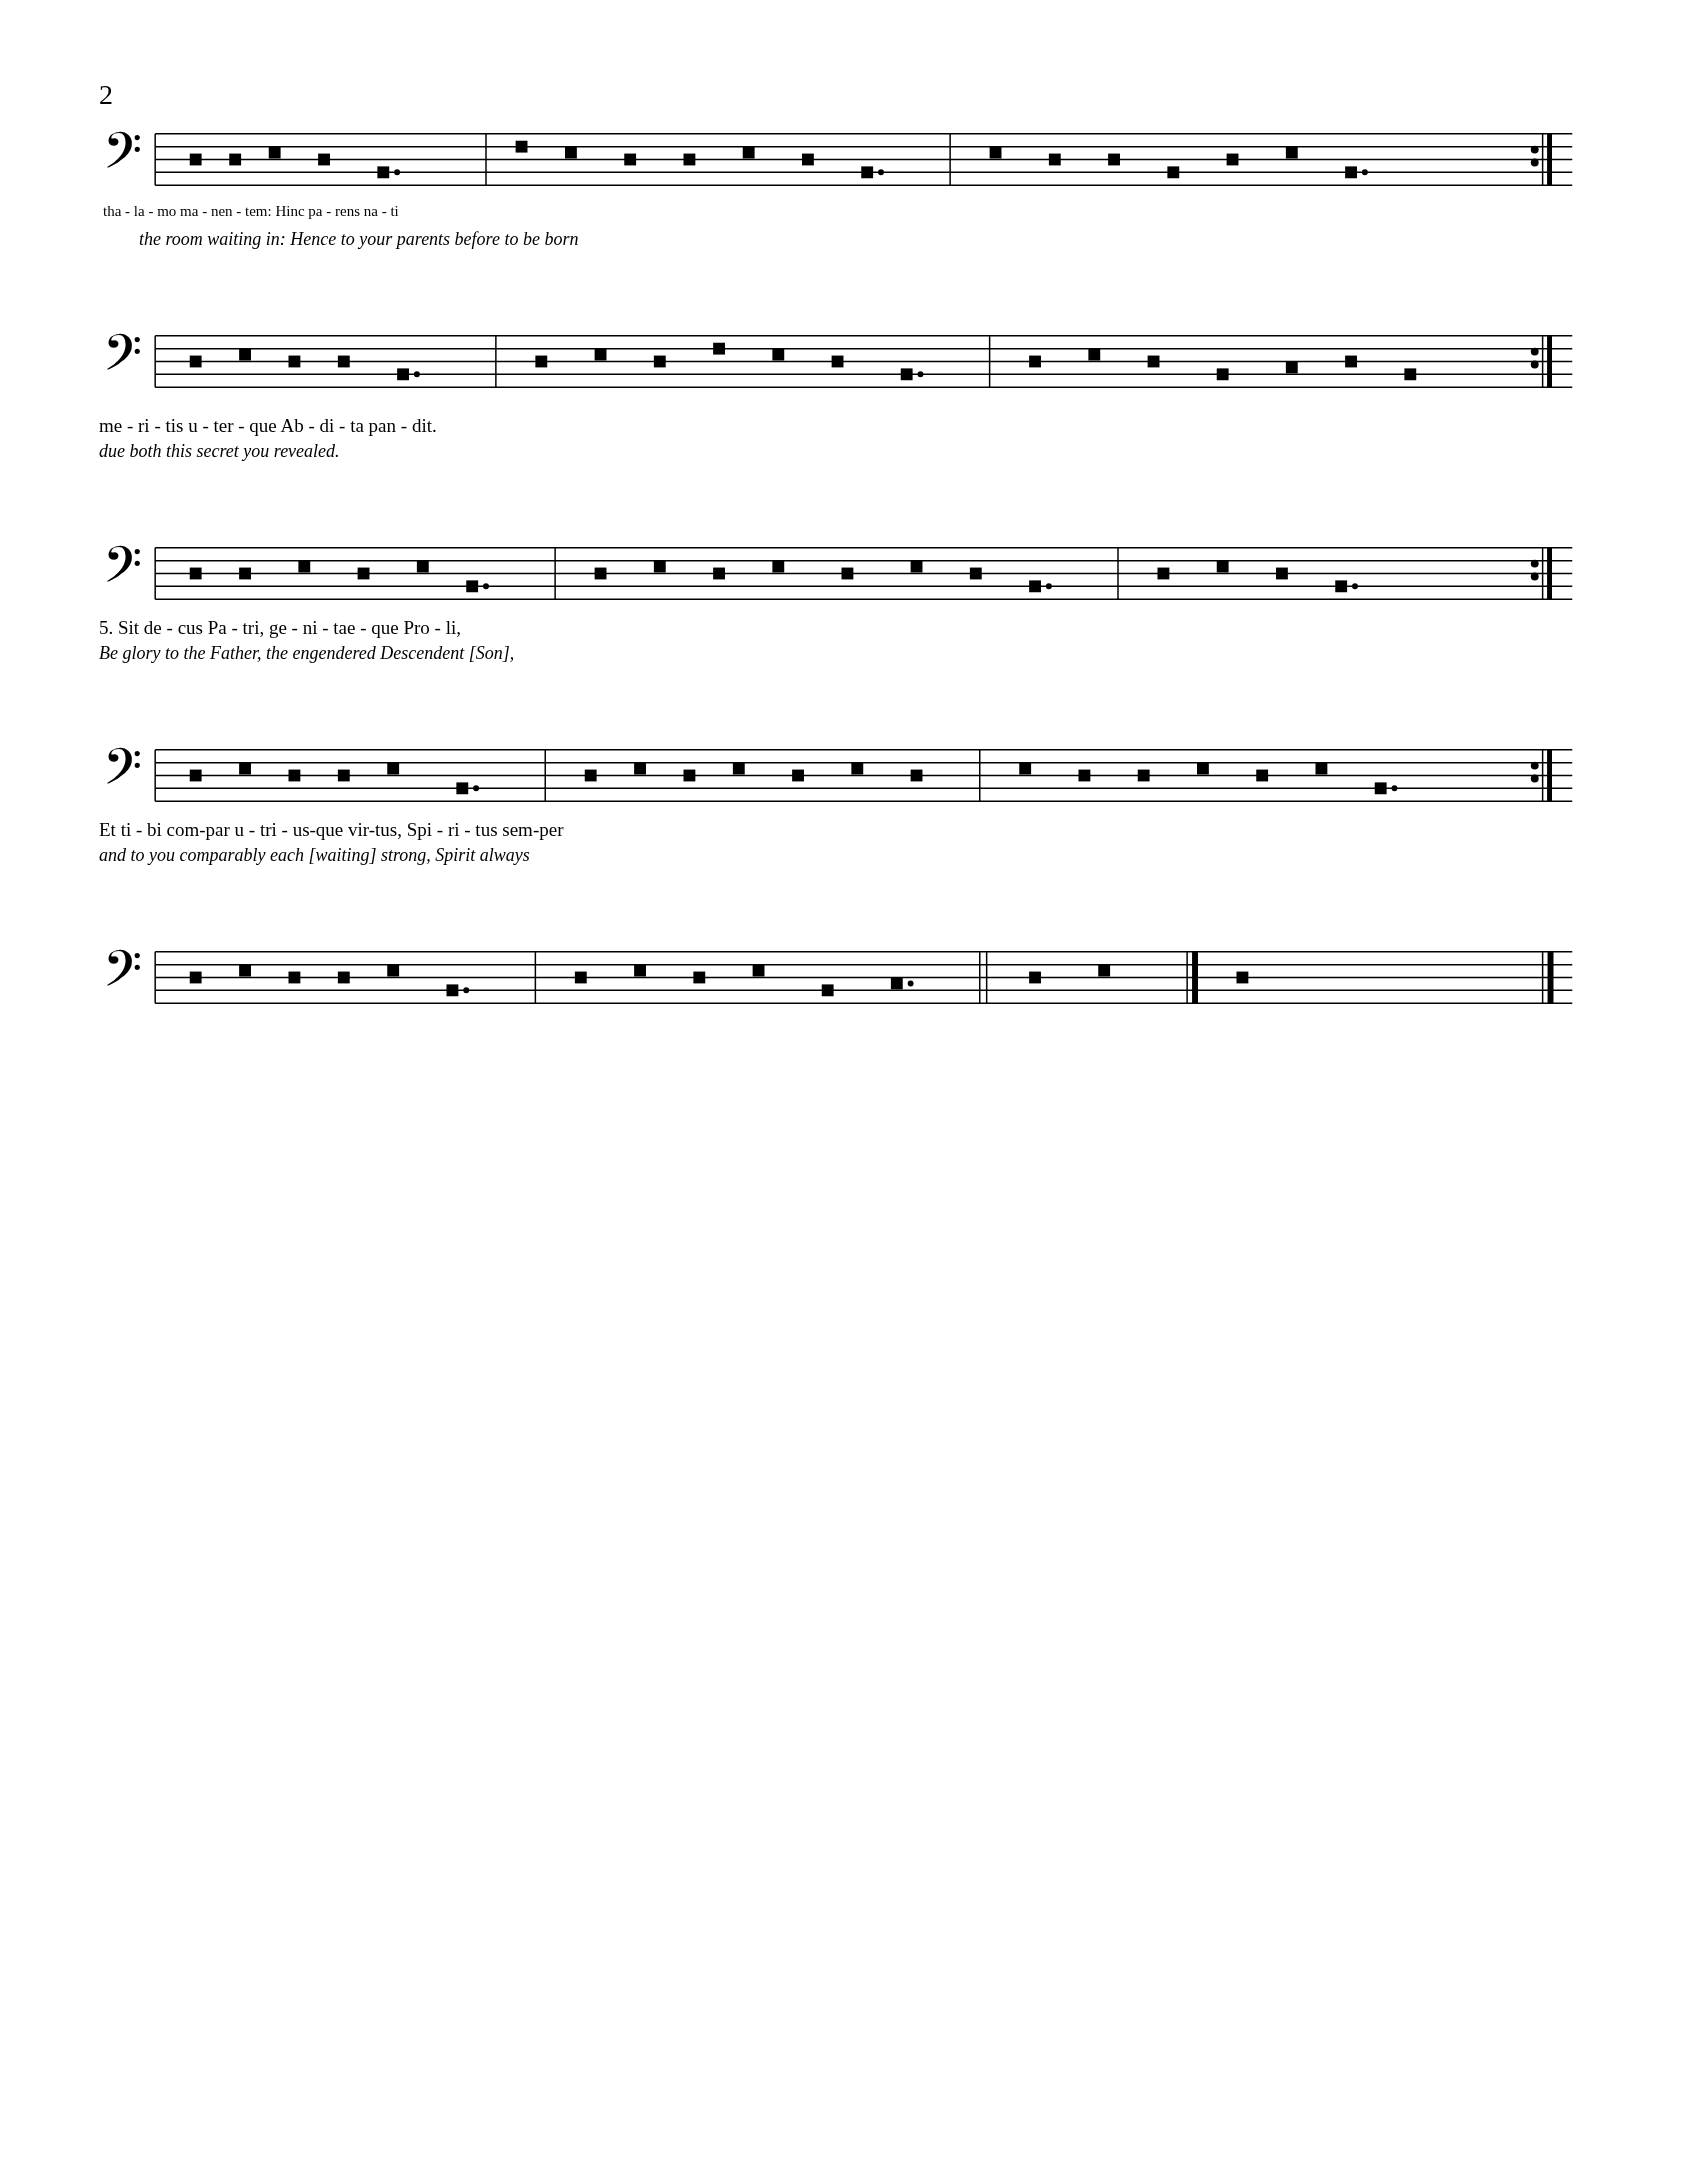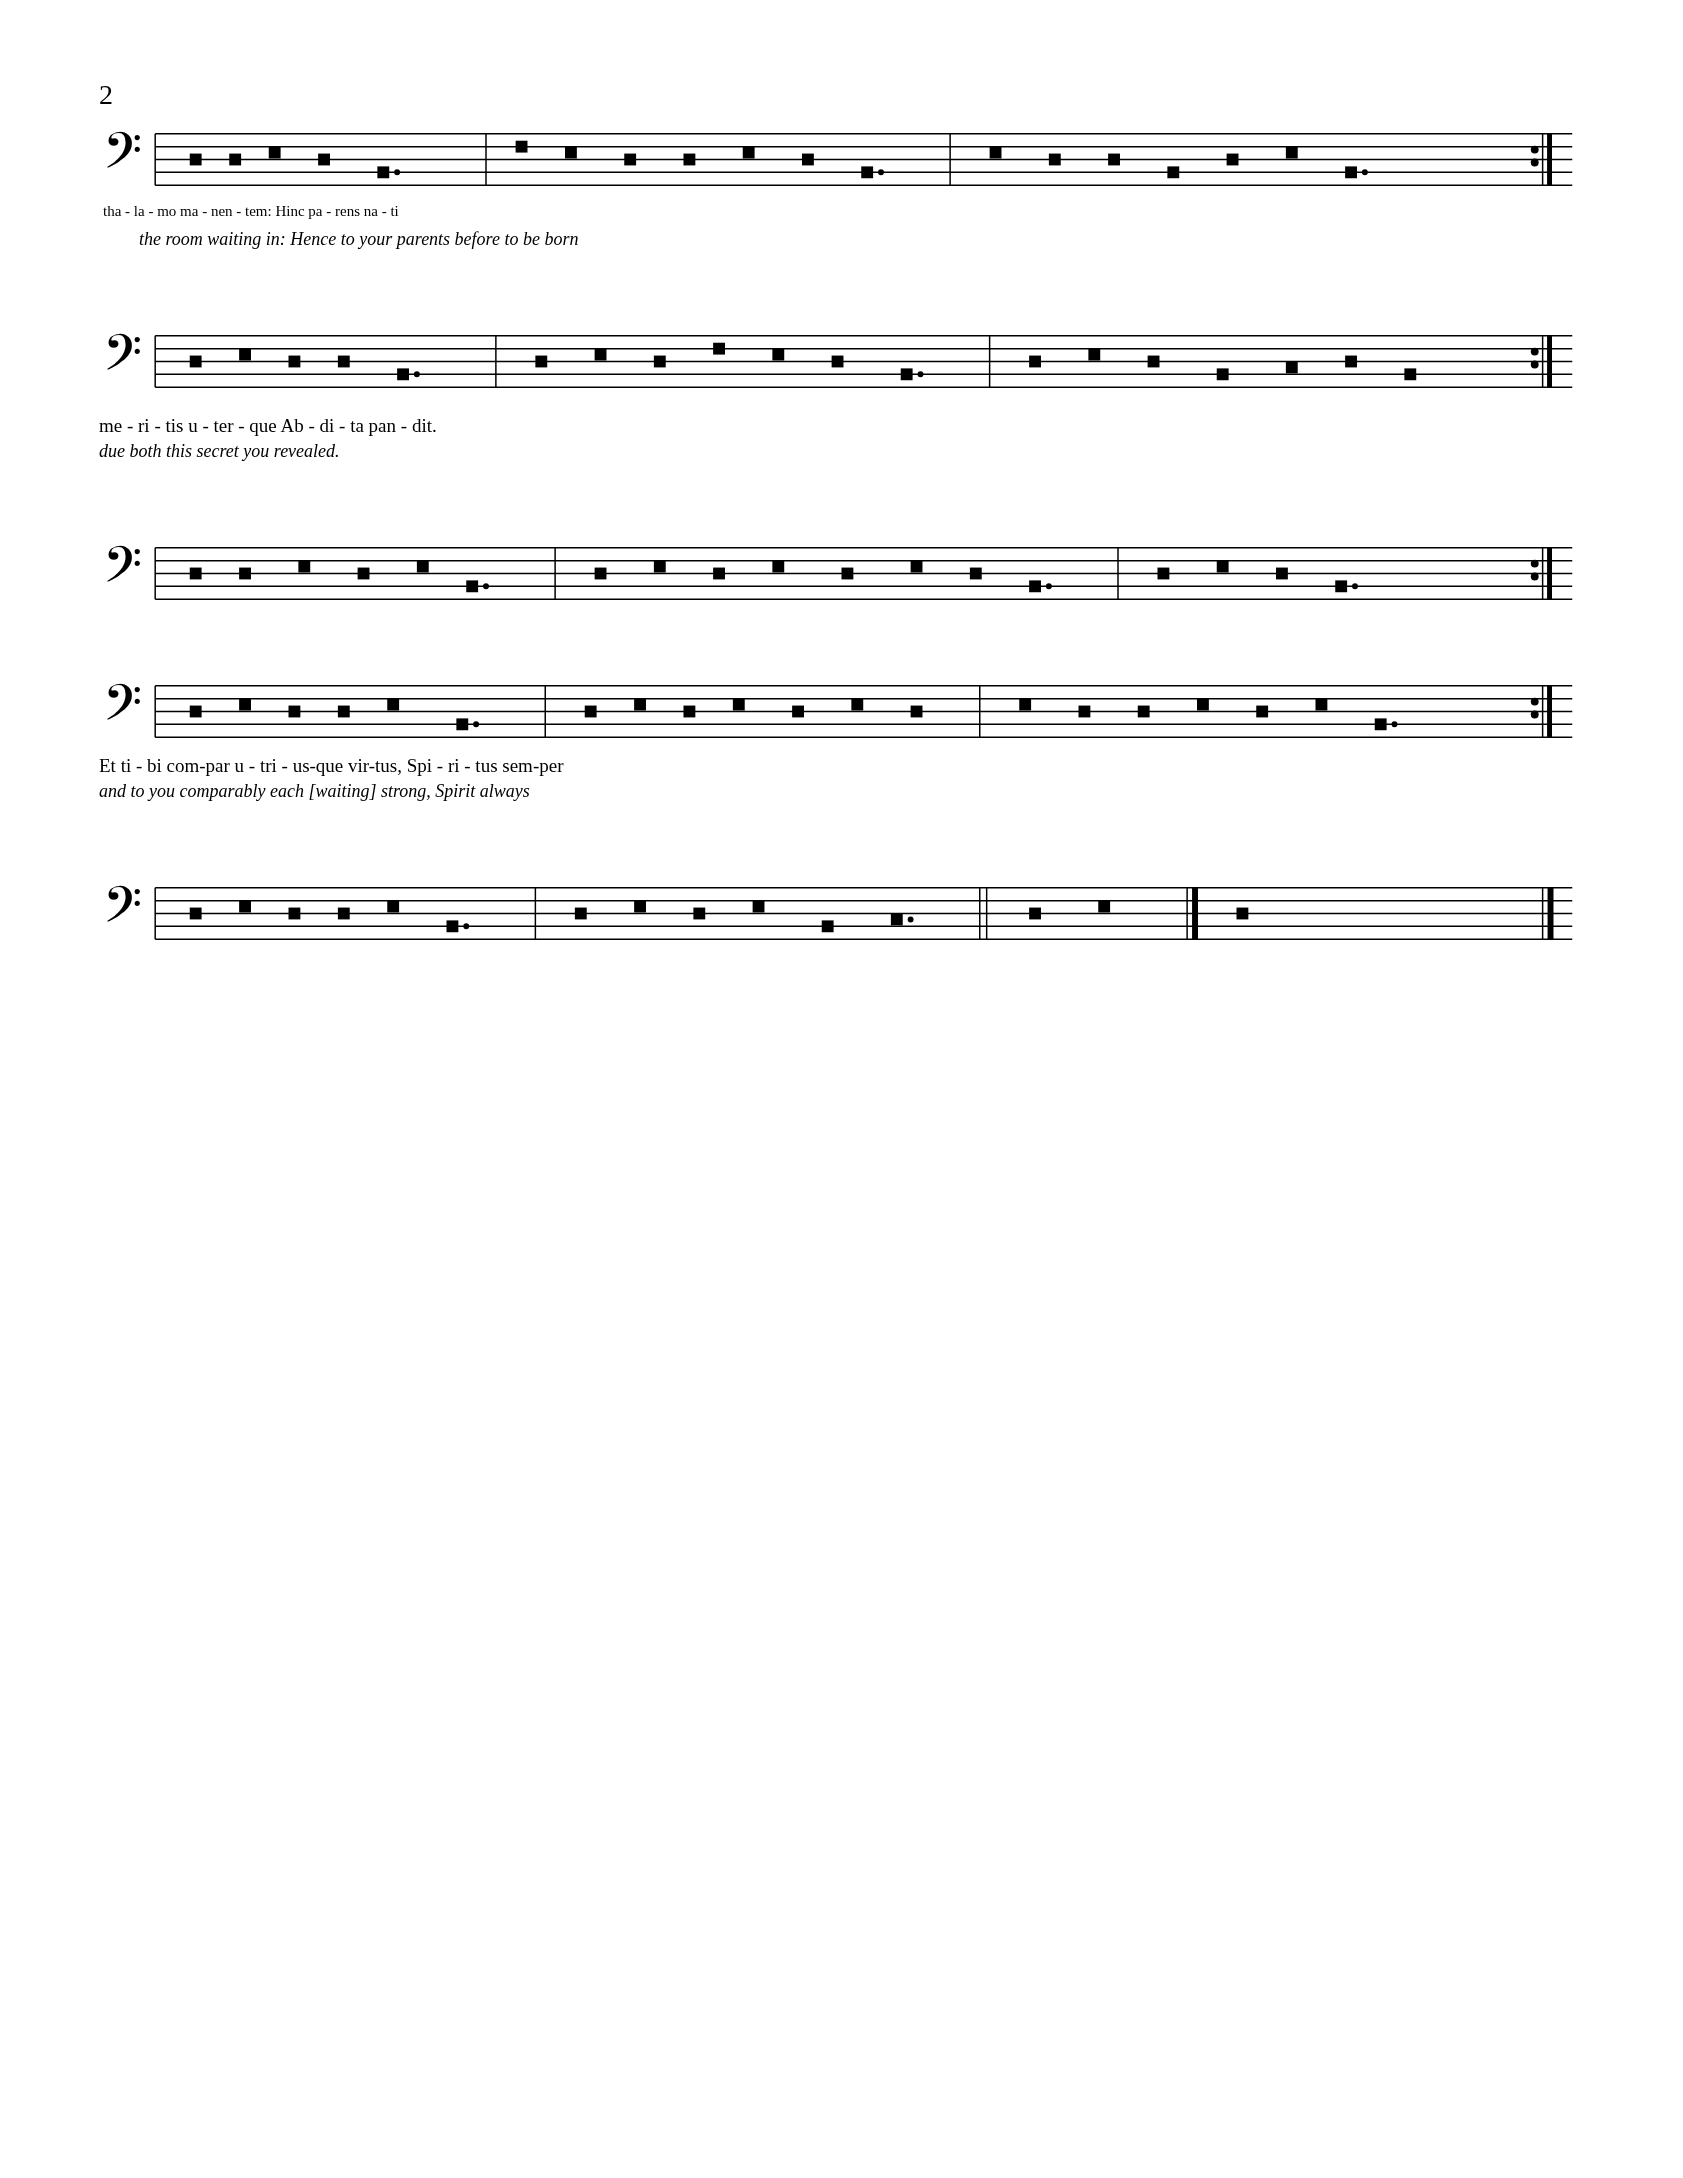--- a/index.html
+++ b/index.html
@@ -195,20 +195,28 @@
       <rect x="1130" y="28" width="12" height="12" fill="#000"></rect>
       <rect x="1190" y="35" width="12" height="12" fill="#000"></rect>
       <rect x="1250" y="48" width="12" height="12" fill="#000"></rect>
       <circle cx="1270" cy="54" r="3" fill="#000"></circle>
 
       <line x1="1460" y1="15" x2="1460" y2="67" stroke="#000" stroke-width="1.5"></line>
       <line x1="1467" y1="15" x2="1467" y2="67" stroke="#000" stroke-width="5"></line>
       <circle cx="1452" cy="31" r="4" fill="#000"></circle>
       <circle cx="1452" cy="44" r="4" fill="#000"></circle>
     </svg>
+    <div style="position:relative; height:59px; margin-top:5px;">
+      <div style="position:absolute; top:0; left:0; font-size:19px; font-style:normal; white-space:nowrap;">
+        <span>5. Sit    de - cus    Pa - tri,               ge  -  ni - tae - que    Pro  -  li,</span>
+      </div>
+      <div style="position:absolute; top:26px; left:0; font-size:18px; font-style:italic; white-space:nowrap;">
+        <span>Be       glory to     the Father,             the engendered           Descendent [Son],</span>
+      </div>
+    </div>
   </div>
 
   <div class="system">
     <svg class="music-svg" height="79" viewBox="0 0 1500 80">
       <line x1="55" y1="15" x2="1490" y2="15" stroke="#000" stroke-width="1.5"></line>
       <line x1="55" y1="28" x2="1490" y2="28" stroke="#000" stroke-width="1.5"></line>
       <line x1="55" y1="41" x2="1490" y2="41" stroke="#000" stroke-width="1.5"></line>
       <line x1="55" y1="54" x2="1490" y2="54" stroke="#000" stroke-width="1.5"></line>
       <line x1="55" y1="67" x2="1490" y2="67" stroke="#000" stroke-width="1.5"></line>
       <text x="2" y="60" font-size="62" font-family="Times New Roman">𝄢</text>

